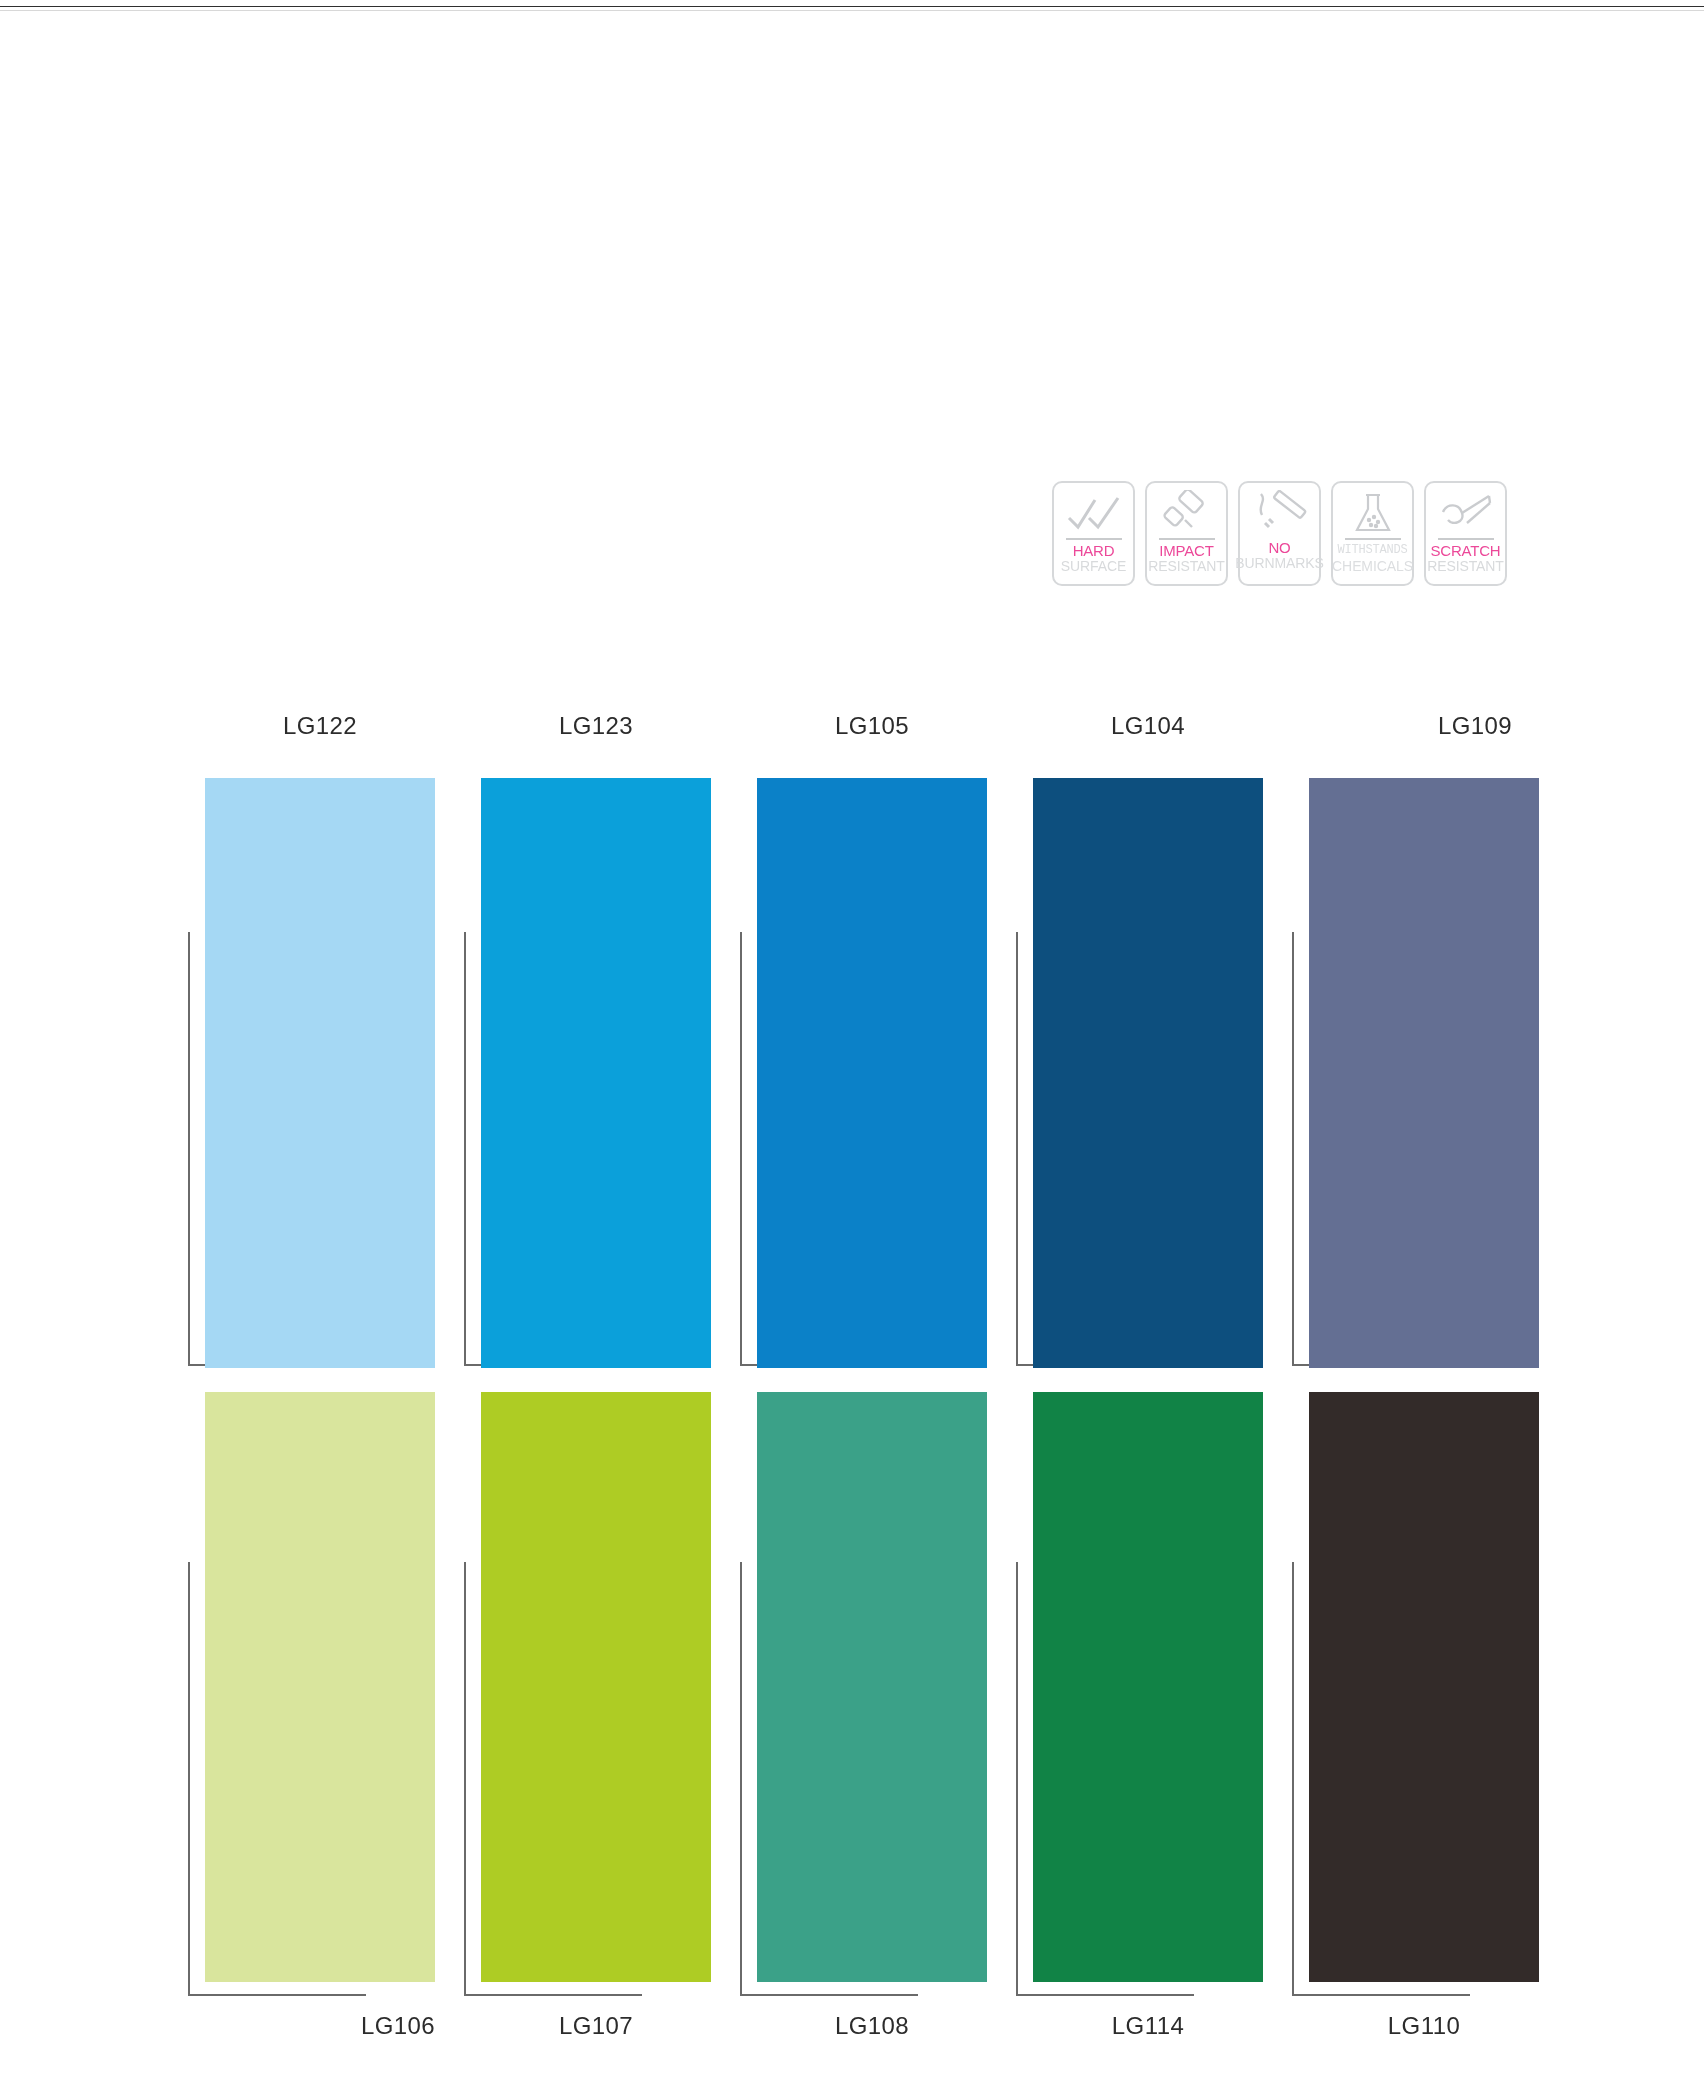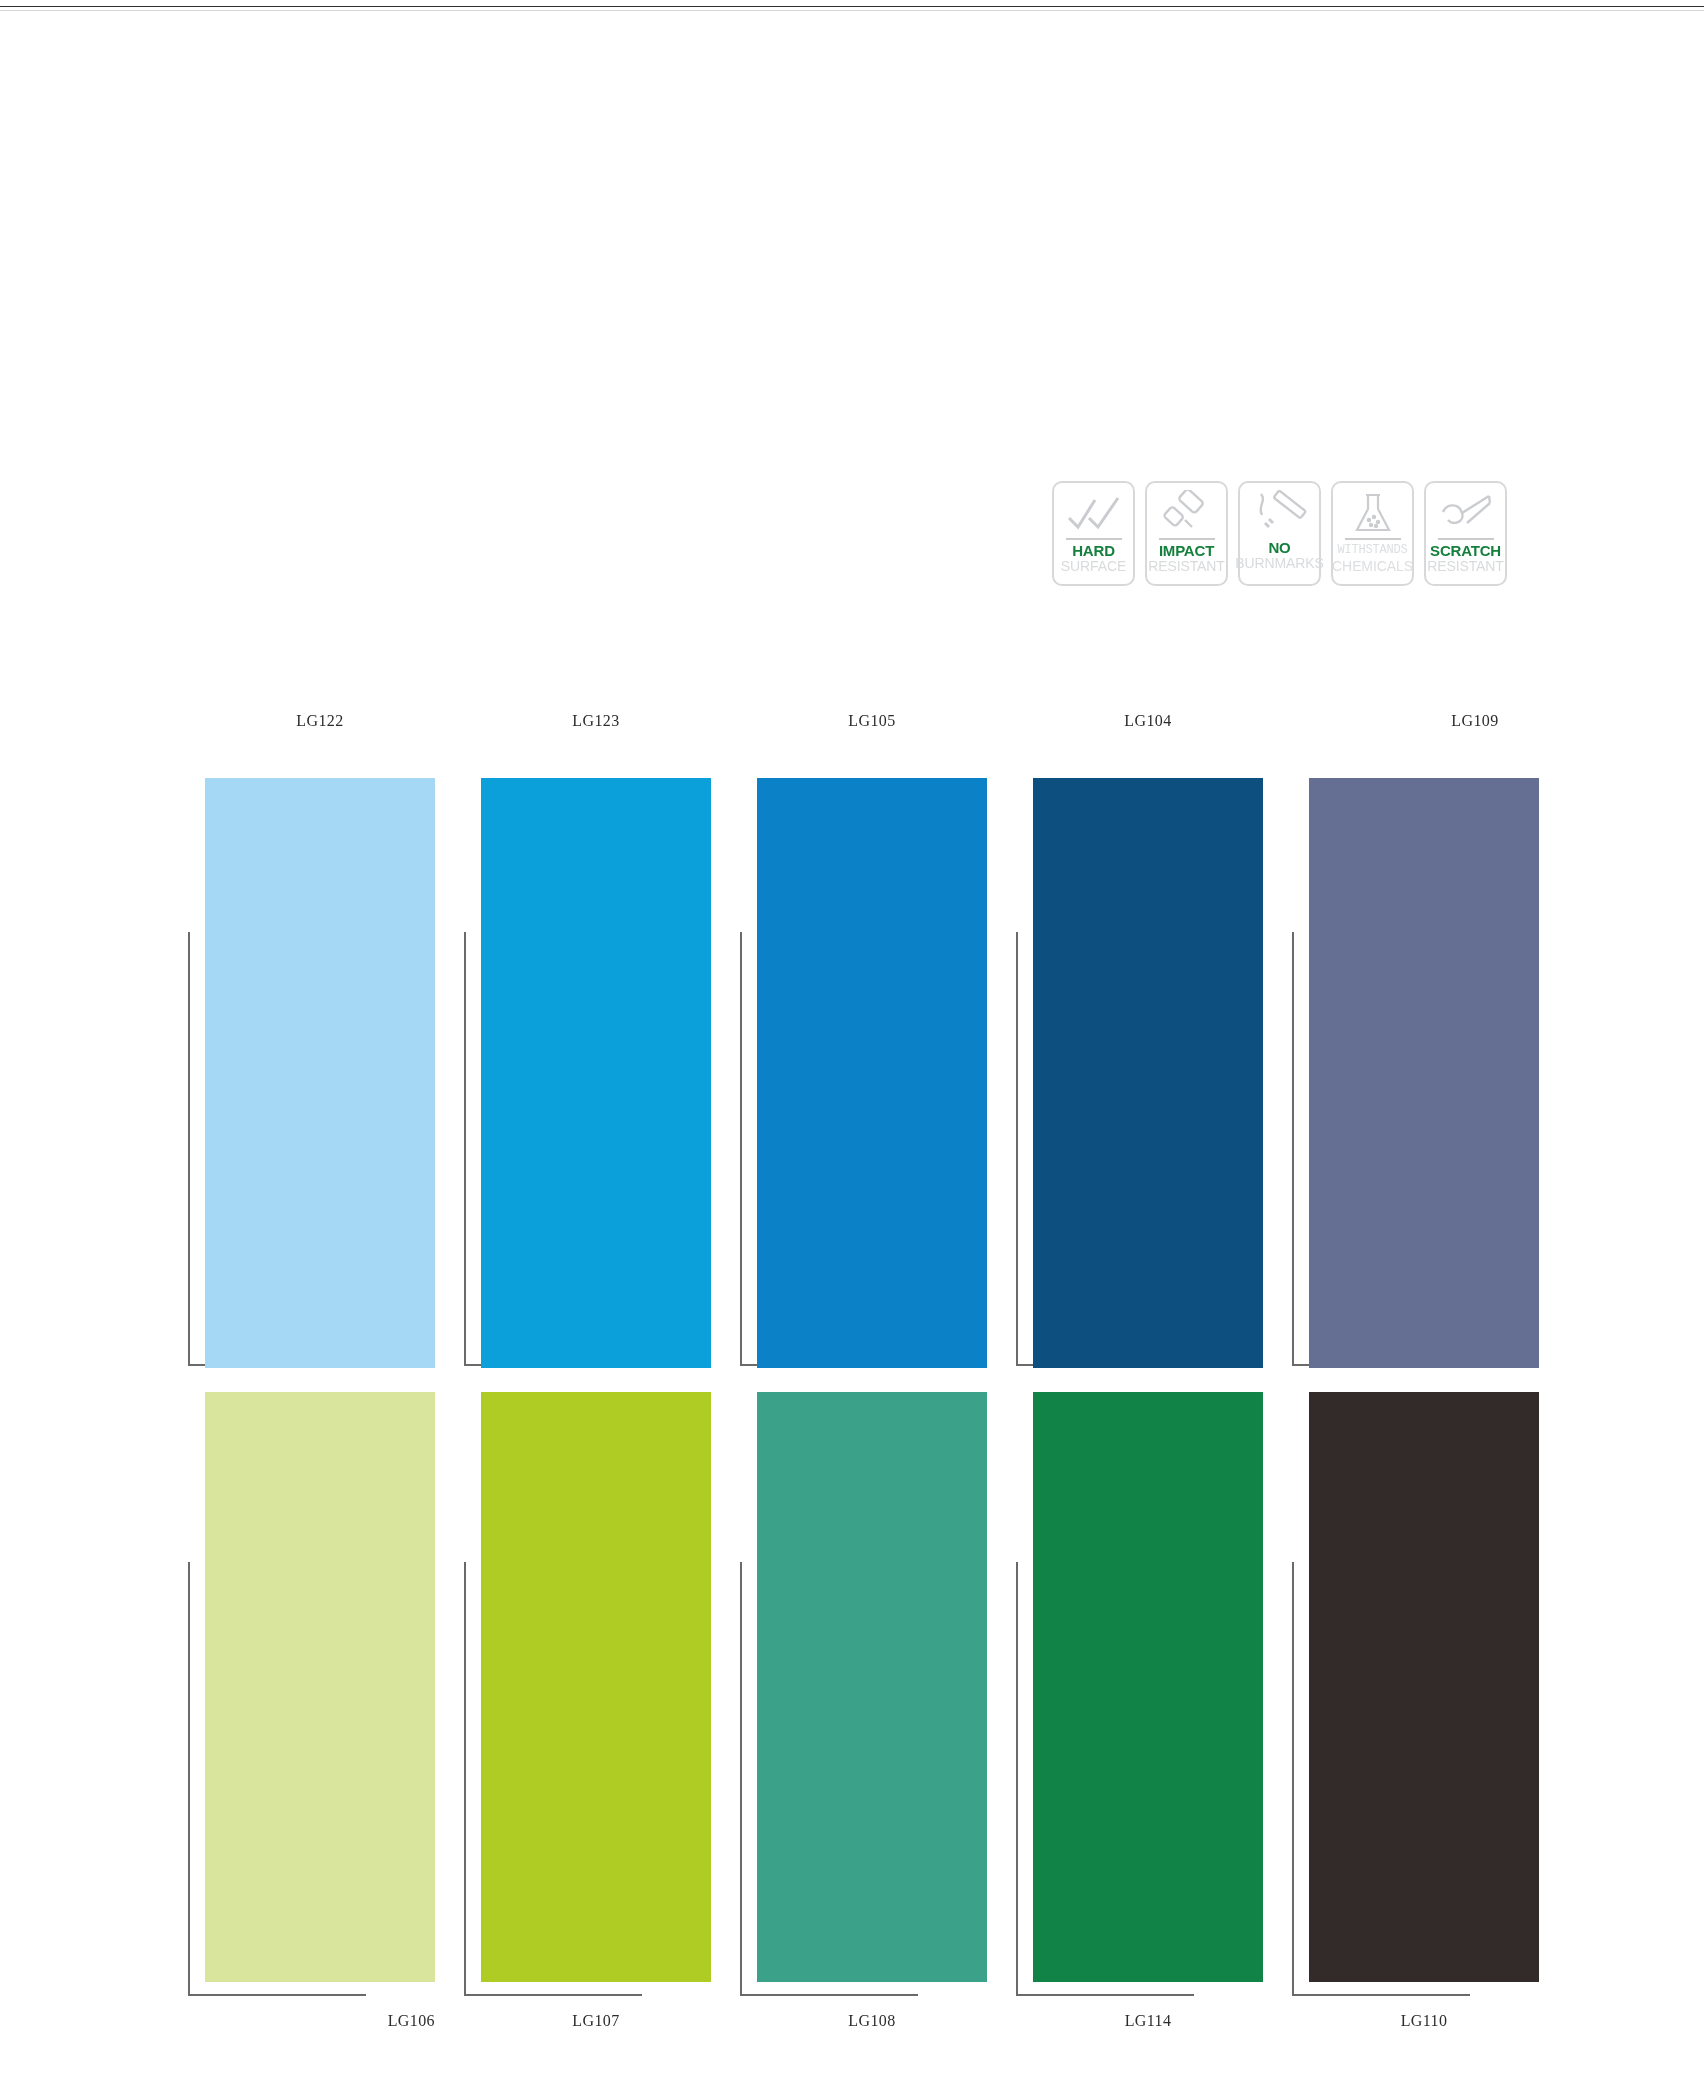--- a/index.html
+++ b/index.html
@@ -85,22 +85,22 @@
     display: block;
   }
   .badge-line {
     width: 56px;
     height: 2px;
     background: #c9cbcd;
     margin-top: 1px;
   }
   .badge-t1 {
     font-size: 15px;
-    font-weight: 700;
-    color: #15803d;
+    font-weight: 400;
+    color: #ec4899;
     letter-spacing: -0.2px;
     line-height: 17px;
     margin-top: 2px;
     white-space: nowrap;
   }
   .badge-t2 {
     font-size: 14px;
     font-weight: 400;
     color: #d8dadc;
     letter-spacing: -0.1px;
@@ -115,23 +115,23 @@
     position: absolute;
     left: 0;
     top: 0;
     width: 1704px;
     height: 2097px;
   }
   .label {
     position: absolute;
     width: 230px;
     text-align: center;
-    font-size: 16px;
+    font-size: 24px;
     color: #2c2c2c;
-    font-family: Liberation Serif, serif;
+    font-family: Liberation Sans, sans-serif;
     letter-spacing: 0.4px;
   }
   .swatch {
     position: absolute;
     width: 230px;
     height: 590px;
   }
   .bracket {
     position: absolute;
     border-left: 2px solid #6a6a6a;

